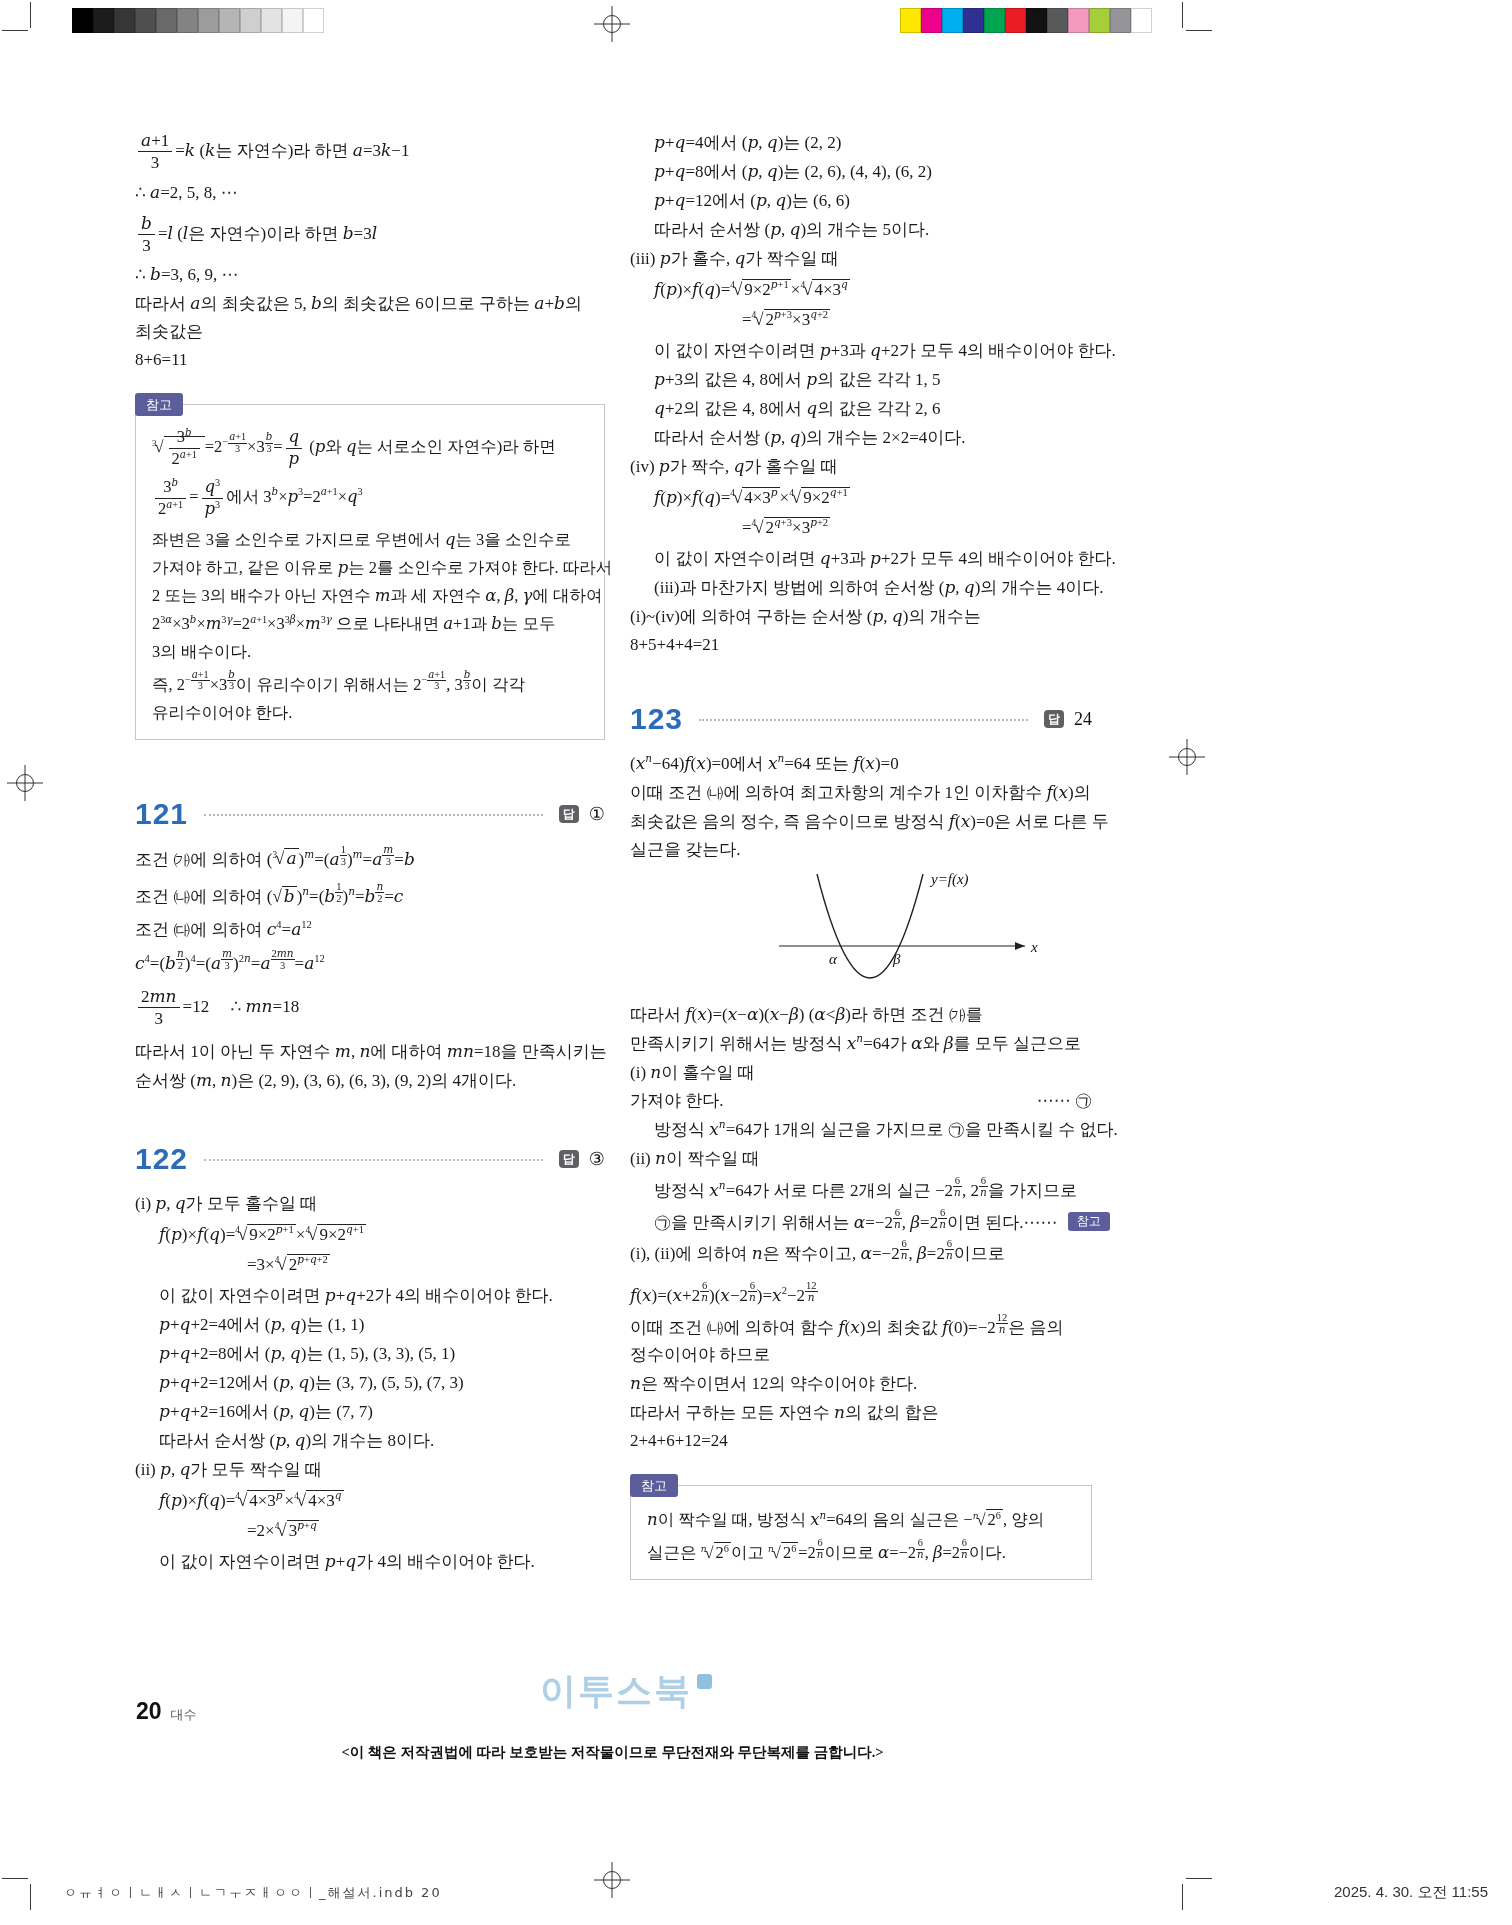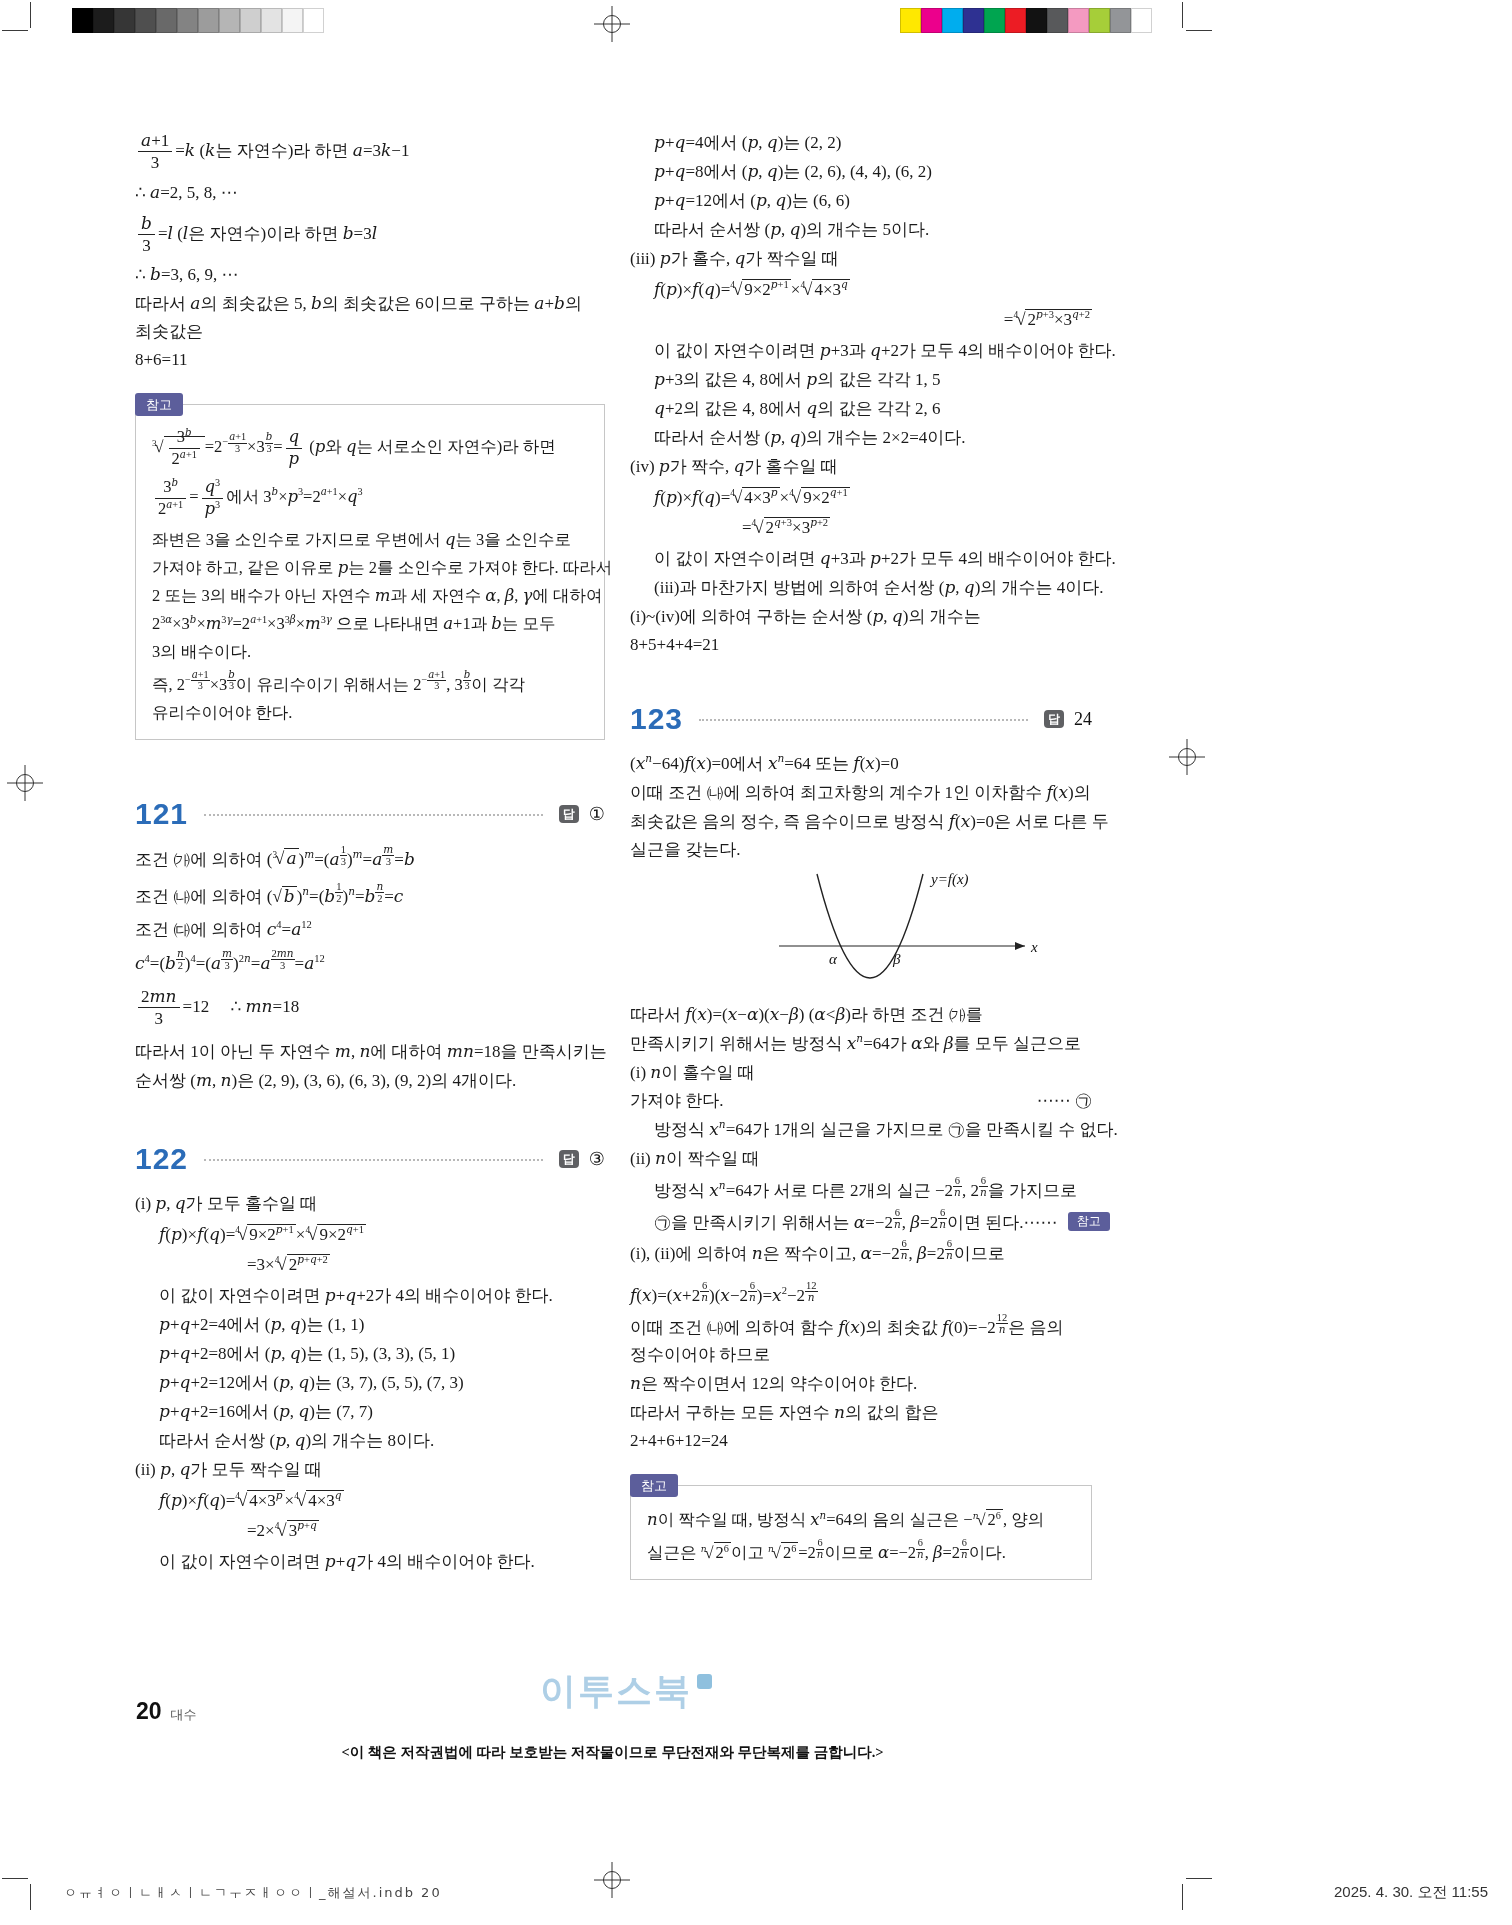--- a/index.html
+++ b/index.html
@@ -233,21 +233,21 @@
       <div class="line ind2" style="margin-top: 2px;">=2×<span class="rt"><sup class="rix">4</sup>√<span class="rr">3<sup><i>p</i>+<i>q</i></sup></span></span></div>
       <div class="line ind1" style="margin-top: 2px;">이 값이 자연수이려면 <i>p</i>+<i>q</i>가 4의 배수이어야 한다.</div>
     </div>
   <div class="col" style="left:630px;top:128px;width:462px;">
       <div class="line ind1"><i>p</i>+<i>q</i>=4에서 (<i>p</i>, <i>q</i>)는 (2, 2)</div>
       <div class="line ind1"><i>p</i>+<i>q</i>=8에서 (<i>p</i>, <i>q</i>)는 (2, 6), (4, 4), (6, 2)</div>
       <div class="line ind1"><i>p</i>+<i>q</i>=12에서 (<i>p</i>, <i>q</i>)는 (6, 6)</div>
       <div class="line ind1">따라서 순서쌍 (<i>p</i>, <i>q</i>)의 개수는 5이다.</div>
       <div class="line">(iii) <i>p</i>가 홀수, <i>q</i>가 짝수일 때</div>
       <div class="line ind1" style="margin-top: 2px;"><i>f</i>(<i>p</i>)×<i>f</i>(<i>q</i>)=<span class="rt"><sup class="rix">4</sup>√<span class="rr">9×2<sup><i>p</i>+1</sup></span></span>×<span class="rt"><sup class="rix">4</sup>√<span class="rr">4×3<sup><i>q</i></sup></span></span></div>
-      <div class="line ind2" style="margin-top: 2px; text-align: right;">=<span class="rt"><sup class="rix">4</sup>√<span class="rr">2<sup><i>p</i>+3</sup>×3<sup><i>q</i>+2</sup></span></span></div>
+      <div class="line ind2" style="margin-top: 2px;">=<span class="rt"><sup class="rix">4</sup>√<span class="rr">2<sup><i>p</i>+3</sup>×3<sup><i>q</i>+2</sup></span></span></div>
       <div class="line ind1" style="margin-top: 2px;">이 값이 자연수이려면 <i>p</i>+3과 <i>q</i>+2가 모두 4의 배수이어야 한다.</div>
       <div class="line ind1"><i>p</i>+3의 값은 4, 8에서 <i>p</i>의 값은 각각 1, 5</div>
       <div class="line ind1"><i>q</i>+2의 값은 4, 8에서 <i>q</i>의 값은 각각 2, 6</div>
       <div class="line ind1">따라서 순서쌍 (<i>p</i>, <i>q</i>)의 개수는 2×2=4이다.</div>
       <div class="line">(iv) <i>p</i>가 짝수, <i>q</i>가 홀수일 때</div>
       <div class="line ind1" style="margin-top: 2px;"><i>f</i>(<i>p</i>)×<i>f</i>(<i>q</i>)=<span class="rt"><sup class="rix">4</sup>√<span class="rr">4×3<sup><i>p</i></sup></span></span>×<span class="rt"><sup class="rix">4</sup>√<span class="rr">9×2<sup><i>q</i>+1</sup></span></span></div>
       <div class="line ind2" style="margin-top: 2px;">=<span class="rt"><sup class="rix">4</sup>√<span class="rr">2<sup><i>q</i>+3</sup>×3<sup><i>p</i>+2</sup></span></span></div>
       <div class="line ind1" style="margin-top: 2px;">이 값이 자연수이려면 <i>q</i>+3과 <i>p</i>+2가 모두 4의 배수이어야 한다.</div>
       <div class="line ind1">(iii)과 마찬가지 방법에 의하여 순서쌍 (<i>p</i>, <i>q</i>)의 개수는 4이다.</div>
       <div class="line">(i)~(iv)에 의하여 구하는 순서쌍 (<i>p</i>, <i>q</i>)의 개수는</div>

